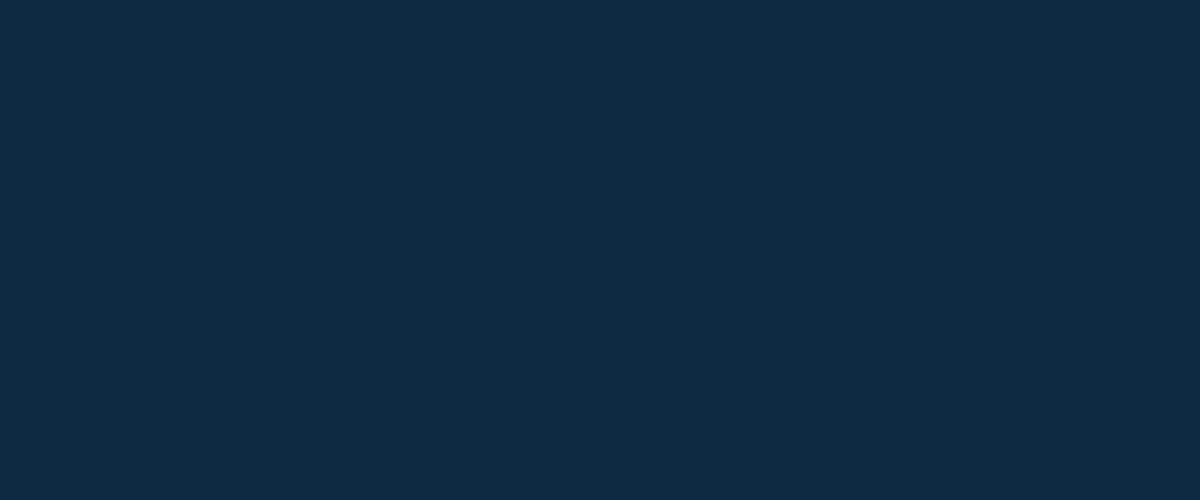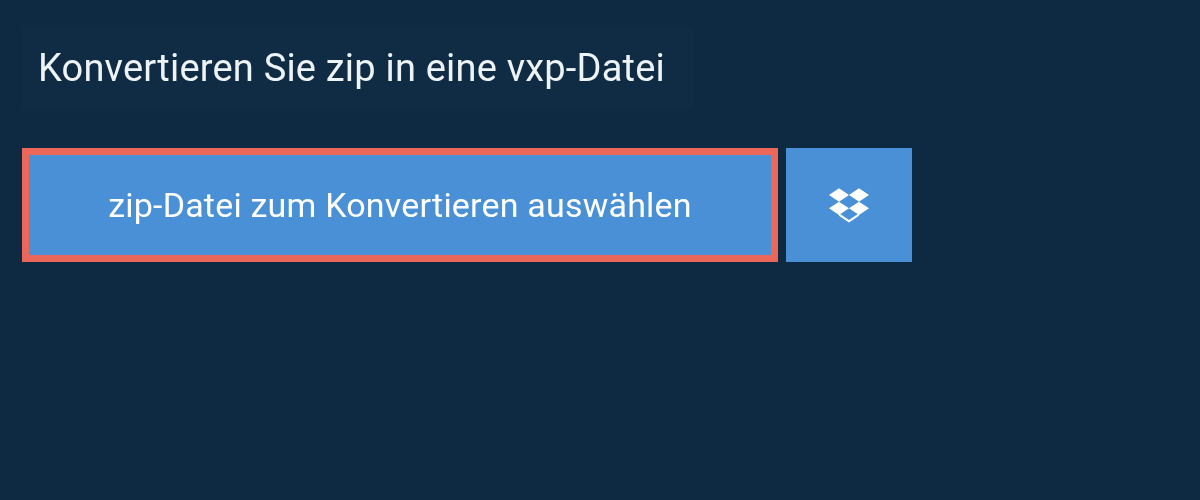--- a/index.html
+++ b/index.html
@@ -60,26 +60,13 @@
     .dropbox-button svg {
       width: 40px;
       height: 40px;
       fill: #ffffff;
     }
   </style>
 </head>
 <body>
 
 <div class="container">
-  <div class="title-bar">
-    <span class="title-text">Konvertieren Sie zip in eine vxp-Datei</span>
-  </div>
-  <div class="button-row">
-    <div class="select-button">
-      <span>zip-Datei zum Konvertieren auswählen</span>
-    </div>
-    <div class="dropbox-button">
-      <svg viewBox="0 0 24 24">
-        <path d="M6 2L0 6l6 4-6 4 6 4 6-4 6 4 6-4-6-4 6-4-6-4-6 4-6-4zm6 4l6 4-6 4-6-4 6-4zm-6 12.5l6 4 6-4v-1.5l-6 4-6-4v1.5z"></path>
-      </svg>
-    </div>
-  </div>
 </div>
 
 </body></html>

